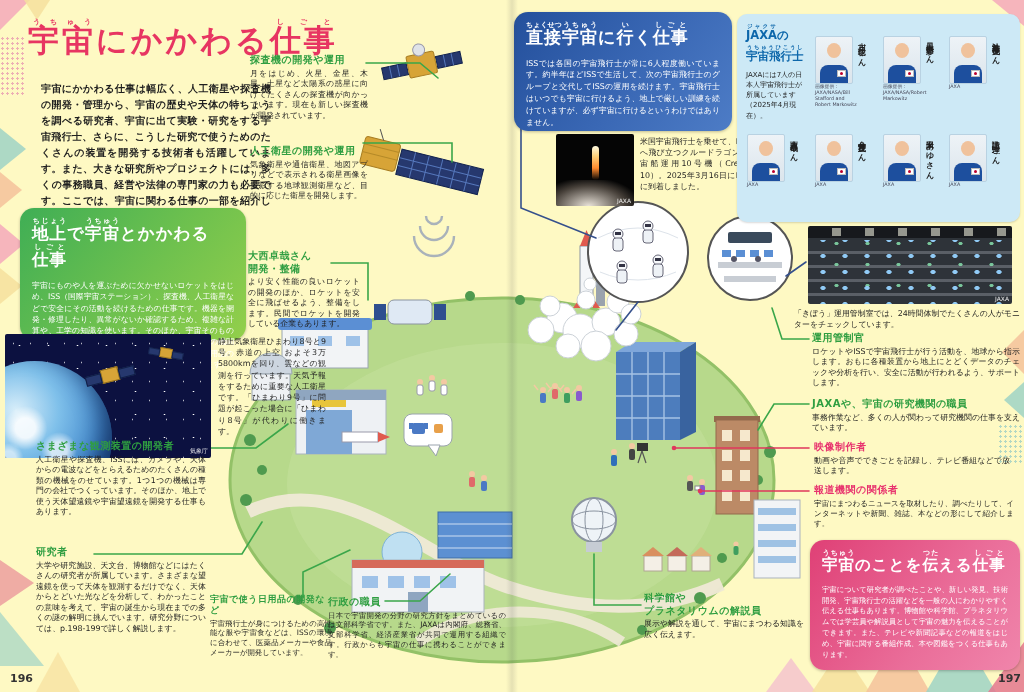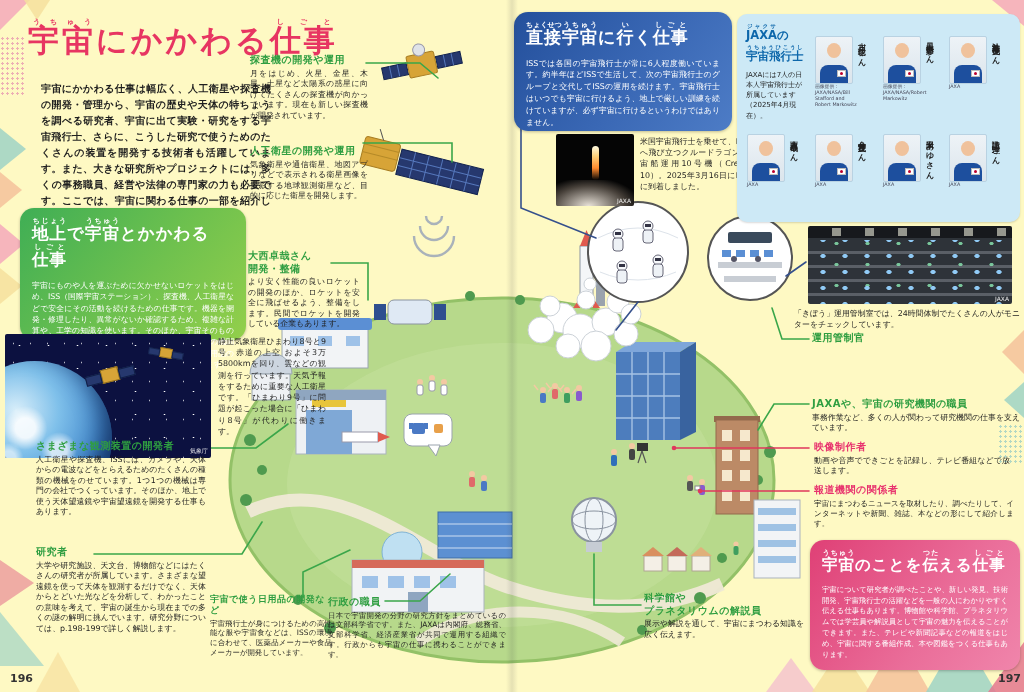--- a/index.html
+++ b/index.html
@@ -485,20 +485,21 @@
 
     <div class="photo controlphoto abs">
       <span class="lights"></span>
       <span class="desks"></span>
       <span class="credit">JAXA</span>
     </div>
     <p class="abs caption" style="left:794px;top:308px;width:226px">「きぼう」運用管制室では、24時間体制でたくさんの人がモニターをチェックしています。</p>
 
     <div class="callout g" style="left:812px;top:332px;width:208px">
       <h4>運用管制官</h4>
+      <p>ロケットやISSで宇宙飛行士が行う活動を、地球から指示します。おもに各種装置から地上にとどくデータのチェックや分析を行い、安全に活動が行われるよう、サポートします。</p>
     </div>
     <div class="callout g" style="left:812px;top:398px;width:208px">
       <h4>JAXAや、宇宙の研究機関の職員</h4>
       <p>事務作業など、多くの人が関わって研究機関の仕事を支えています。</p>
     </div>
     <div class="callout r" style="left:814px;top:441px;width:196px">
       <h4>映像制作者</h4>
       <p>動画や音声でできごとを記録し、テレビ番組などで放送します。</p>
     </div>
     <div class="callout r" style="left:814px;top:484px;width:200px">

